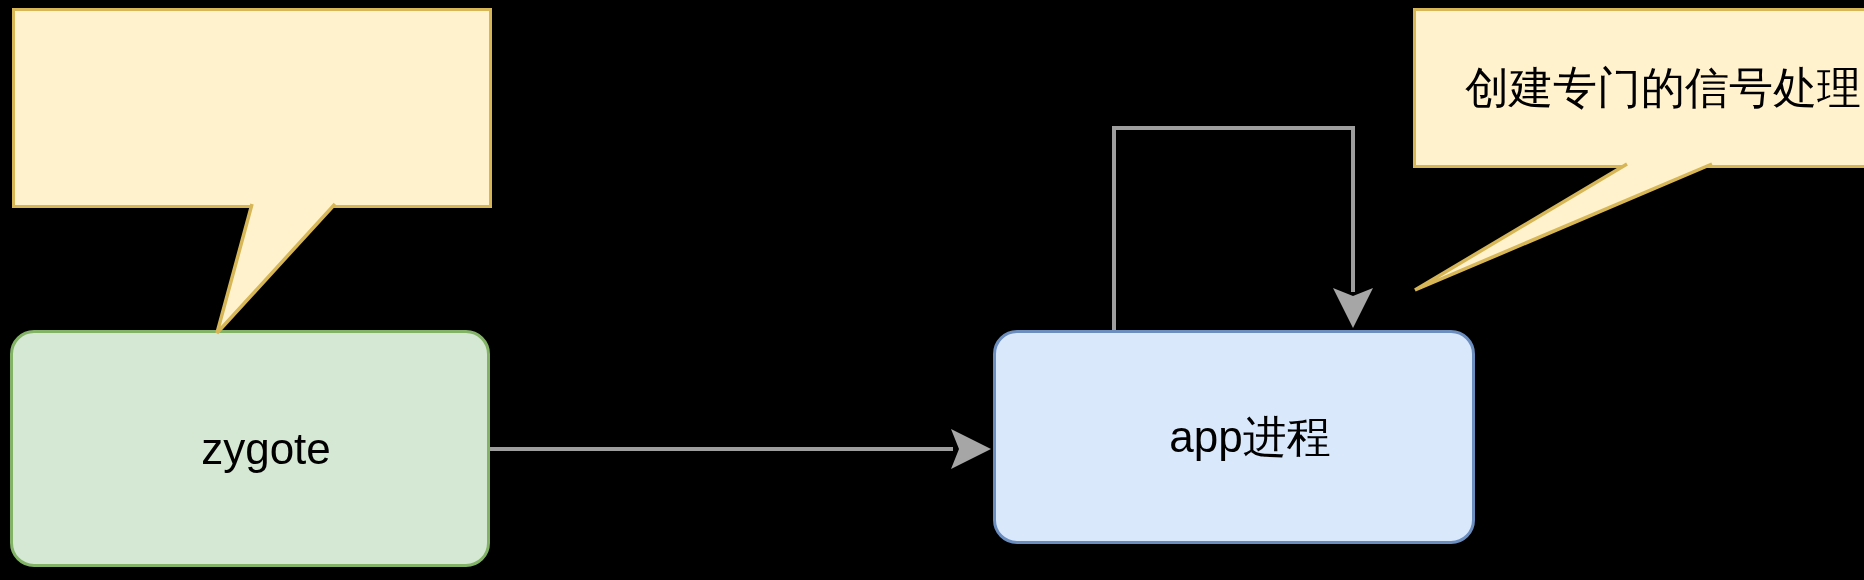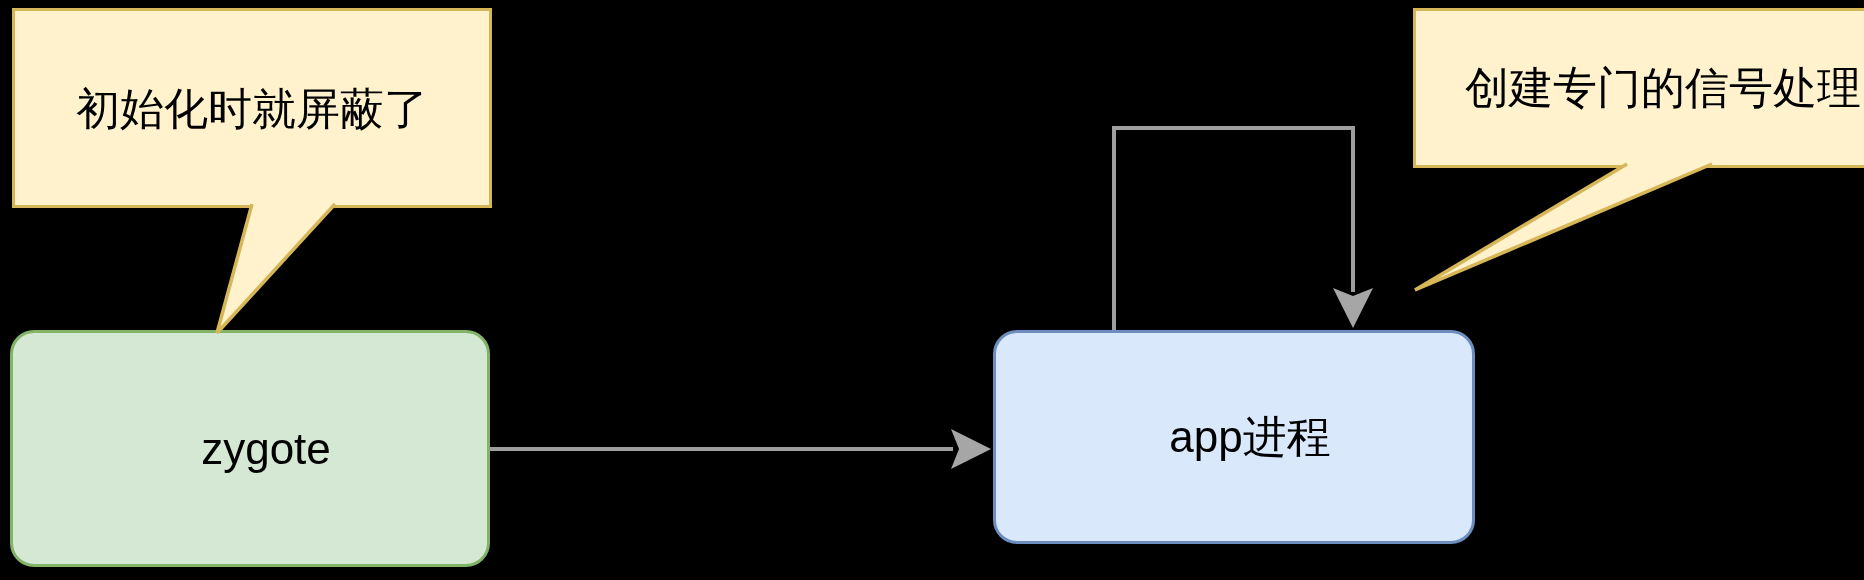--- a/index.html
+++ b/index.html
@@ -75,21 +75,20 @@
     z-index: 3;
     pointer-events: none;
   }
 </style>
 </head>
 <body>
 
 <div class="canvas">
 
   <div class="callout callout-left">
-    <span class="line">初始化时就屏蔽了</span>
   </div>
 
   <div class="callout callout-right">
     <span class="line">创建专门的信号处理</span>
   </div>
 
   <div class="node node-zygote">
     <span>zygote</span>
   </div>
 

